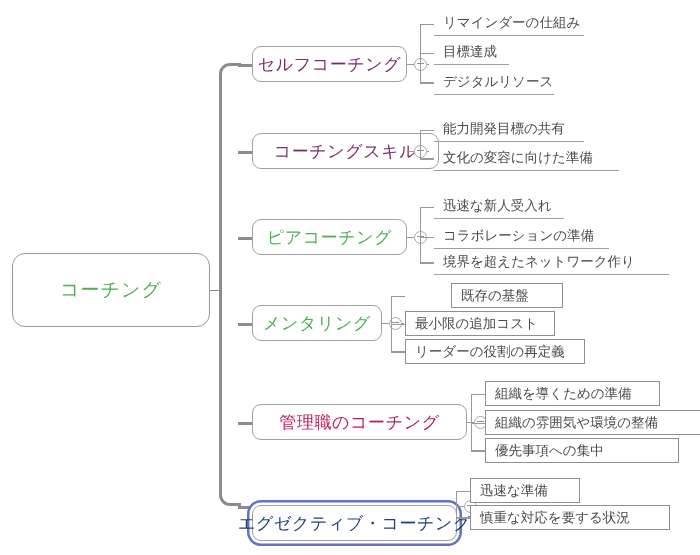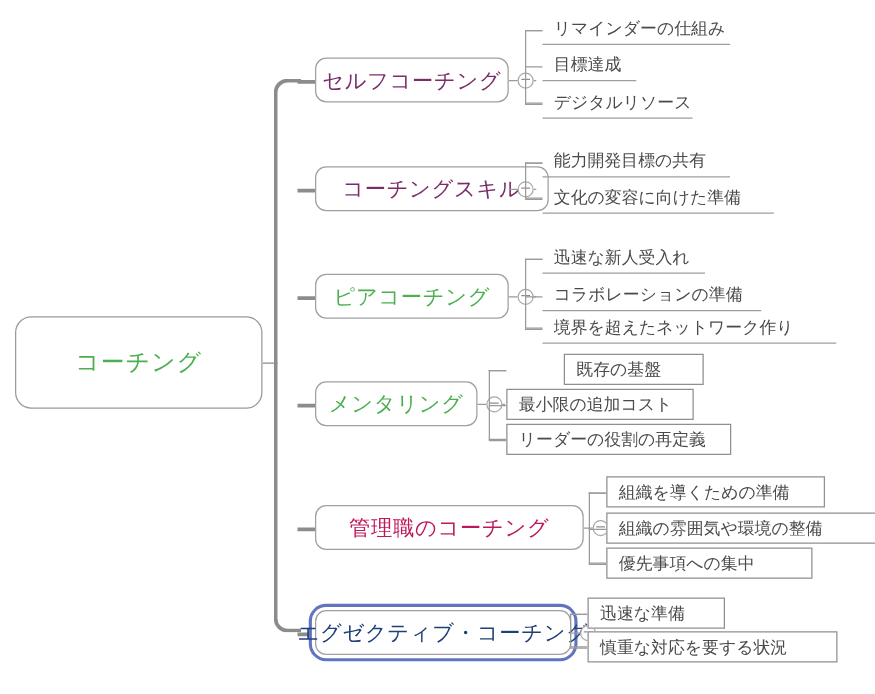--- a/index.html
+++ b/index.html
@@ -45,20 +45,21 @@
     position:absolute;border:1.2px solid #a0a0a0;border-radius:9px;background:#fff;
     display:flex;align-items:center;justify-content:center;
     box-sizing:border-box;height:36px;
   }
   .l1 span{font-size:17px;letter-spacing:.6px;white-space:nowrap;}
 
   .l1.selected{
     border:1.2px solid #a0a0a0;
     box-shadow:0 0 0 2.5px #ffffff, 0 0 0 5px #6273c0;
     border-radius:9px;
+    margin-top:17px;
   }
 
   
   .toggle{
     position:absolute;width:13px;height:13px;border-radius:50%;
     border:1.2px solid #a8a8a8;background:#fff;box-sizing:border-box;
   }
   .toggle::before{
     content:"";position:absolute;left:2px;top:4.8px;width:7px;height:0;
     border-top:1.2px solid #8e8e8e;
@@ -166,21 +167,21 @@
       </div>
       <div class="toggle" style="left: 474px; top: 415.5px;"></div>
       <div class="tolink" style="left: 467px; top: 422px; width: 7px;"></div>
       <div class="bracket" style="left: 471px; top: 393.5px; height: 57px;"></div>
       <div class="bracket-mid" style="left: 487px; top: 422px; width: 2px;"></div>
       <div class="tolink" style="left: 471px; top: 393.5px; width: 14px;"></div>
       <div class="leaf boxed" style="left: 485px; top: 381px; width: 175px;">組織を導くための準備</div>
       <div class="tolink" style="left: 471px; top: 422.5px; width: 14px;"></div>
       <div class="leaf boxed" style="left: 485px; top: 410px; width: 223px;">組織の雰囲気や環境の整備</div>
       <div class="tolink" style="left: 471px; top: 450.5px; width: 14px;"></div>
-      <div class="leaf boxed" style="left: 485px; top: 438px; width: 165px;">優先事項への集中</div>
+      <div class="leaf boxed" style="left: 485px; top: 438px; width: 194px;">優先事項への集中</div>
       <div class="branch-stub" style="top: 506px;"></div>
       <div class="l1 selected" style="left: 252px; top: 488px; width: 205px;">
         <span style="color: rgb(31, 63, 119);">エグゼクティブ・コーチング</span>
       </div>
       <div class="toggle" style="left: 464px; top: 499.5px;"></div>
       <div class="tolink" style="left: 457px; top: 506px; width: 7px;"></div>
       <div class="bracket" style="left: 456px; top: 490.5px; height: 27px;"></div>
       <div class="bracket-mid" style="left: 477px; top: 506px; width: 2px;"></div>
       <div class="tolink" style="left: 456px; top: 490.5px; width: 14px;"></div>
       <div class="leaf boxed" style="left: 470px; top: 478px; width: 110px;">迅速な準備</div>

